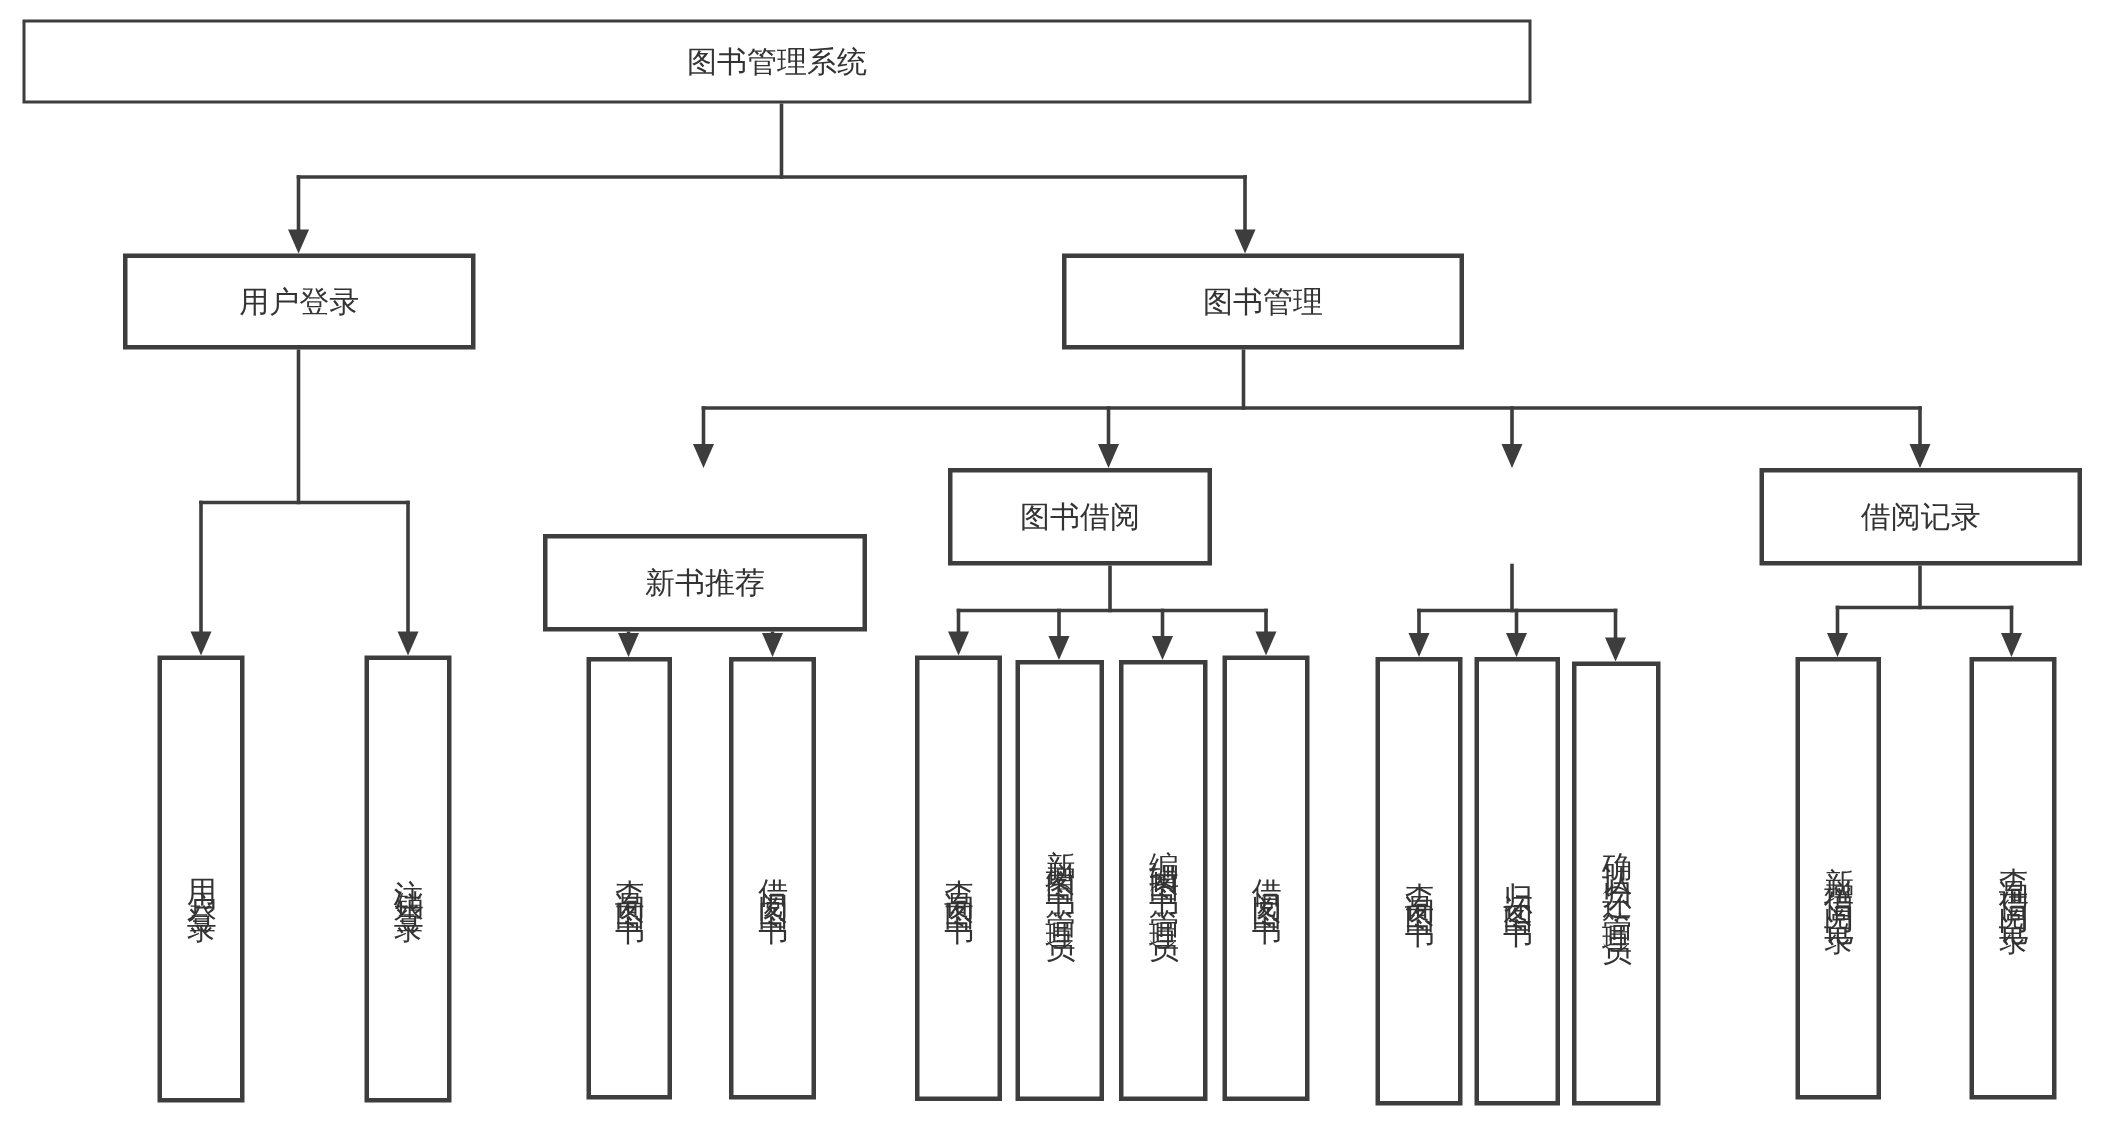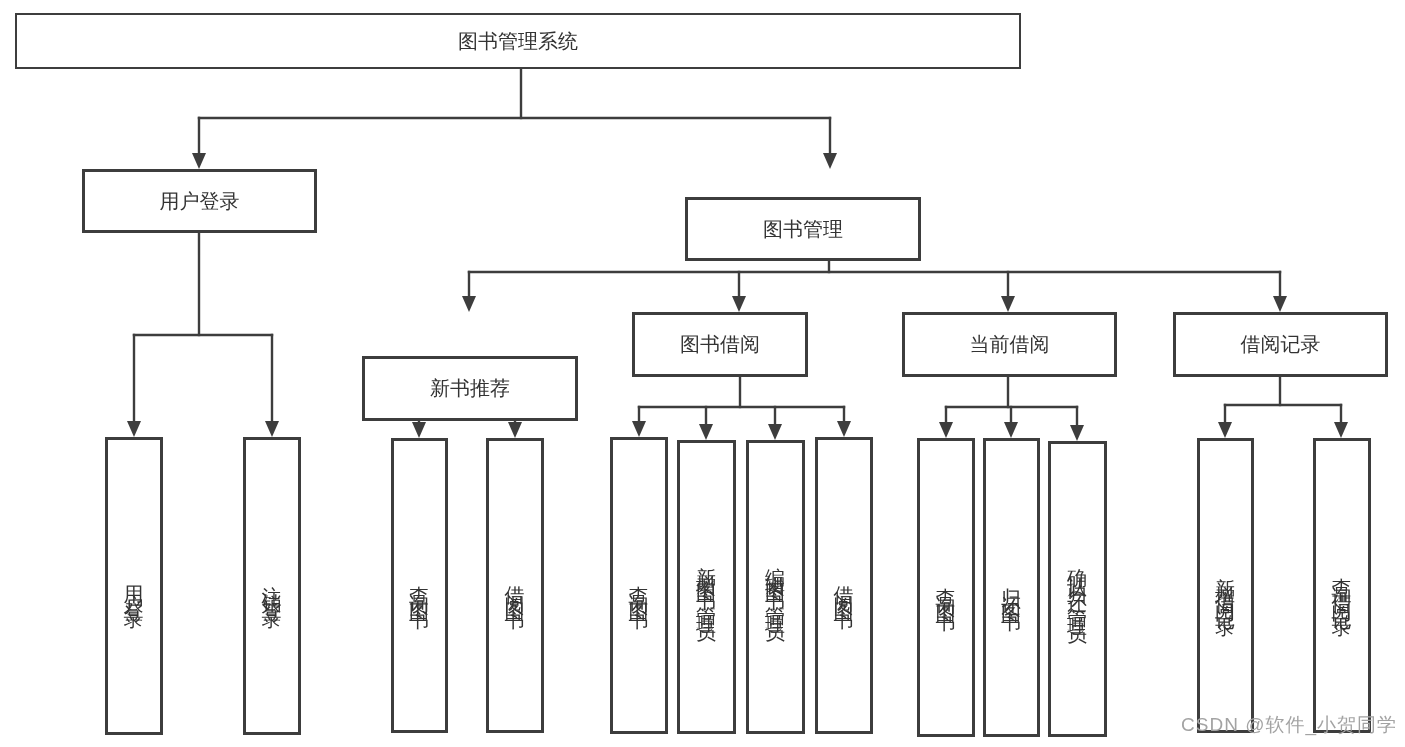--- a/index.html
+++ b/index.html
@@ -88,32 +88,29 @@
       <polygon points="1334,422 1348,422 1341,438" fill="#3d3d3d"></polygon>
     </svg>
 
   <div class="node root" style="left:15px;top:13px;width:1006px;height:56px;">
     <span>图书管理系统</span>
   </div>
 
   <div class="node" style="left:82px;top:169px;width:235px;height:64px;">
     <span>用户登录</span>
   </div>
-  <div class="node" style="left:685px;top:169px;width:236px;height:64px;margin-top:28px;">
+  <div class="node" style="left:708px;top:169px;width:268px;height:64px;">
     <span>图书管理</span>
   </div>
 
   <div class="node" style="left:362px;top:312px;width:216px;height:65px;margin-top:44px;">
     <span>新书推荐</span>
   </div>
   <div class="node" style="left:632px;top:312px;width:176px;height:65px;">
     <span>图书借阅</span>
-  </div>
-  <div class="node" style="left:902px;top:312px;width:215px;height:65px;">
-    <span>当前借阅</span>
   </div>
   <div class="node" style="left:1173px;top:312px;width:215px;height:65px;">
     <span>借阅记录</span>
   </div>
 
   <div class="leaf" style="left:105px;top:437px;width:58px;height:298px;">
     <span>用户登录</span>
   </div>
   <div class="leaf" style="left:243px;top:437px;width:58px;height:298px;">
     <span>注销登录</span>
@@ -149,15 +146,14 @@
     <span>确认归还（管理员）</span>
   </div>
 
   <div class="leaf" style="left:1197px;top:438px;width:57px;height:295px;">
     <span>新增借阅记录</span>
   </div>
   <div class="leaf" style="left:1313px;top:438px;width:58px;height:295px;">
     <span>查询借阅记录</span>
   </div>
 
-  <div class="watermark">CSDN @软件_小贺同学</div>
 
 </div>
 
 </body></html>

